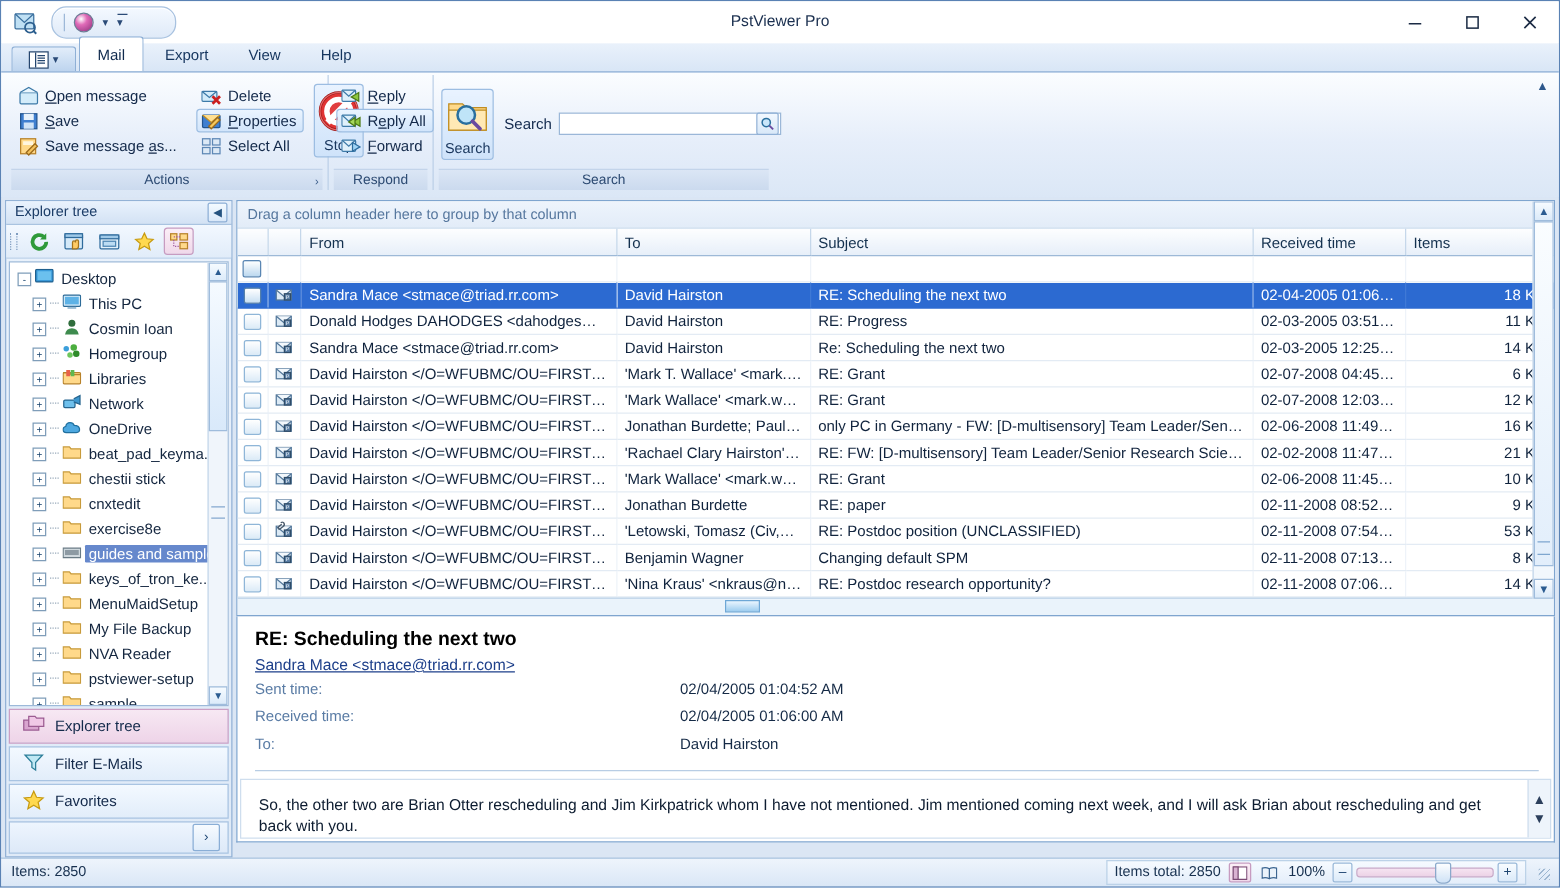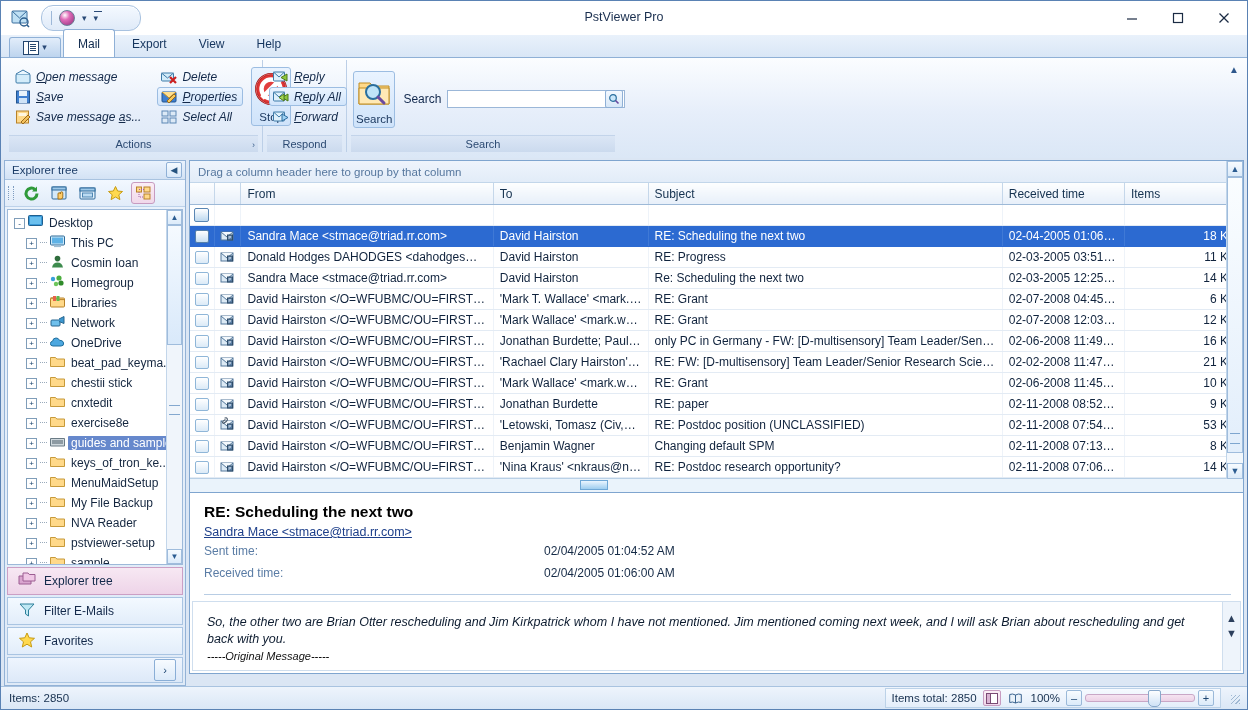--- a/index.html
+++ b/index.html
@@ -92,21 +92,21 @@
     background:linear-gradient(#dbe6f5,#cbdaee);border-top:1px solid #c3d4ea;position:relative;
   }
   .rgroup-label .dialog-launcher{position:absolute;right:3px;top:1px;font-size:9px;color:#3d5f8c;}
   .rg-content{display:flex;gap:2px;align-items:flex-start;padding:4px 2px;flex:1;}
   .bigbtn{
     width:52px;display:flex;flex-direction:column;align-items:center;justify-content:flex-start;
     padding:4px 2px 2px;border:1px solid transparent;border-radius:3px;gap:2px;
   }
   .bigbtn.sel{background:linear-gradient(#e9f3ff,#cfe3fa);border-color:#9cbde2;}
   .bigbtn span.lbl{font-size:11.5px;color:#18355c;}
-  .smallcol{display:flex;flex-direction:column;gap:1px;font-style:italic;}
+  .smallcol{display:flex;flex-direction:column;gap:1px;}
   .smallbtn{
     display:flex;align-items:center;gap:5px;padding:2px 5px 2px 3px;
     border:1px solid transparent;border-radius:3px;height:19px;box-sizing:border-box;
     font-size:12px;color:#13294a;white-space:nowrap;
   }
   .smallbtn.sel{background:linear-gradient(#eaf4ff,#d2e5fb);border-color:#9cbde2;}
   .smallbtn u{text-decoration:underline;}
   .ic{width:16px;height:16px;flex:0 0 16px;display:block;}
   
   .searchrow{display:flex;align-items:center;gap:6px;padding-left:6px;}
@@ -241,21 +241,21 @@
     box-sizing:border-box;min-height:0;
   }
   .pv-head{padding:10px 14px 0 14px;}
   .pv-subject{font-size:15.5px;font-weight:bold;color:#000;margin-bottom:4px;}
   .pv-from{font-size:12.5px;color:#1d3f8a;text-decoration:underline;display:inline-block;margin-bottom:4px;}
   .pv-rows{margin-top:1px;}
   .pv-row{display:flex;height:22px;align-items:flex-start;}
   .pv-label{width:340px;font-size:12px;color:#5a7ca5;}
   .pv-val{font-size:12px;color:#152a46;}
   .pv-sep{height:1px;background:#b8cde4;margin:6px 12px 0 14px;}
-  .pv-bodywrap{flex:1;display:flex;min-height:0;margin:6px 2px 2px 2px;border:1px solid #cfdeee;font-style:italic;}
+  .pv-bodywrap{flex:1;display:flex;min-height:0;margin:6px 2px 2px 2px;border:1px solid #cfdeee;}
   .pv-body{flex:1;padding:12px 10px 4px 14px;font-size:12.5px;line-height:17px;color:#0d1c30;overflow:hidden;}
   .pv-body .sig{font-size:11px;color:#111;}
   .pv-scroll{width:17px;background:#eef4fb;border-left:1px solid #cfdeee;display:flex;flex-direction:column;align-items:center;gap:3px;padding-top:10px;}
   .pvs-btn{font-size:11px;color:#2c3f5c;}
   
   .statusbar{
     flex:0 0 22px;height:22px;display:flex;align-items:center;
     background:linear-gradient(#eef4fc,#dae7f6);border-top:1px solid #a9c3e0;
     font-size:11.5px;color:#17304f;padding-left:8px;position:relative;
   }
@@ -986,20 +986,24 @@
           <div><a class="pv-from">Sandra Mace &lt;stmace@triad.rr.com&gt;</a></div>
           <div class="pv-rows">
             <div class="pv-row">
               <span class="pv-label">Sent time:</span>
               <span class="pv-val">02/04/2005 01:04:52 AM</span>
             </div>
             <div class="pv-row">
               <span class="pv-label">Received time:</span>
               <span class="pv-val">02/04/2005 01:06:00 AM</span>
             </div>
+            <div class="pv-row">
+              <span class="pv-label">To:</span>
+              <span class="pv-val">David Hairston</span>
+            </div>
           </div>
         </div>
         <div class="pv-sep"></div>
         <div class="pv-bodywrap">
           <div class="pv-body">
             <div>So, the other two are Brian Otter rescheduling and Jim Kirkpatrick whom I have not mentioned.  Jim mentioned coming next week, and I will ask Brian about rescheduling and get back with you.</div>
             <div class="sig">-----Original Message-----</div>
           </div>
           <div class="pv-scroll">
             <span class="pvs-btn">▲</span>

